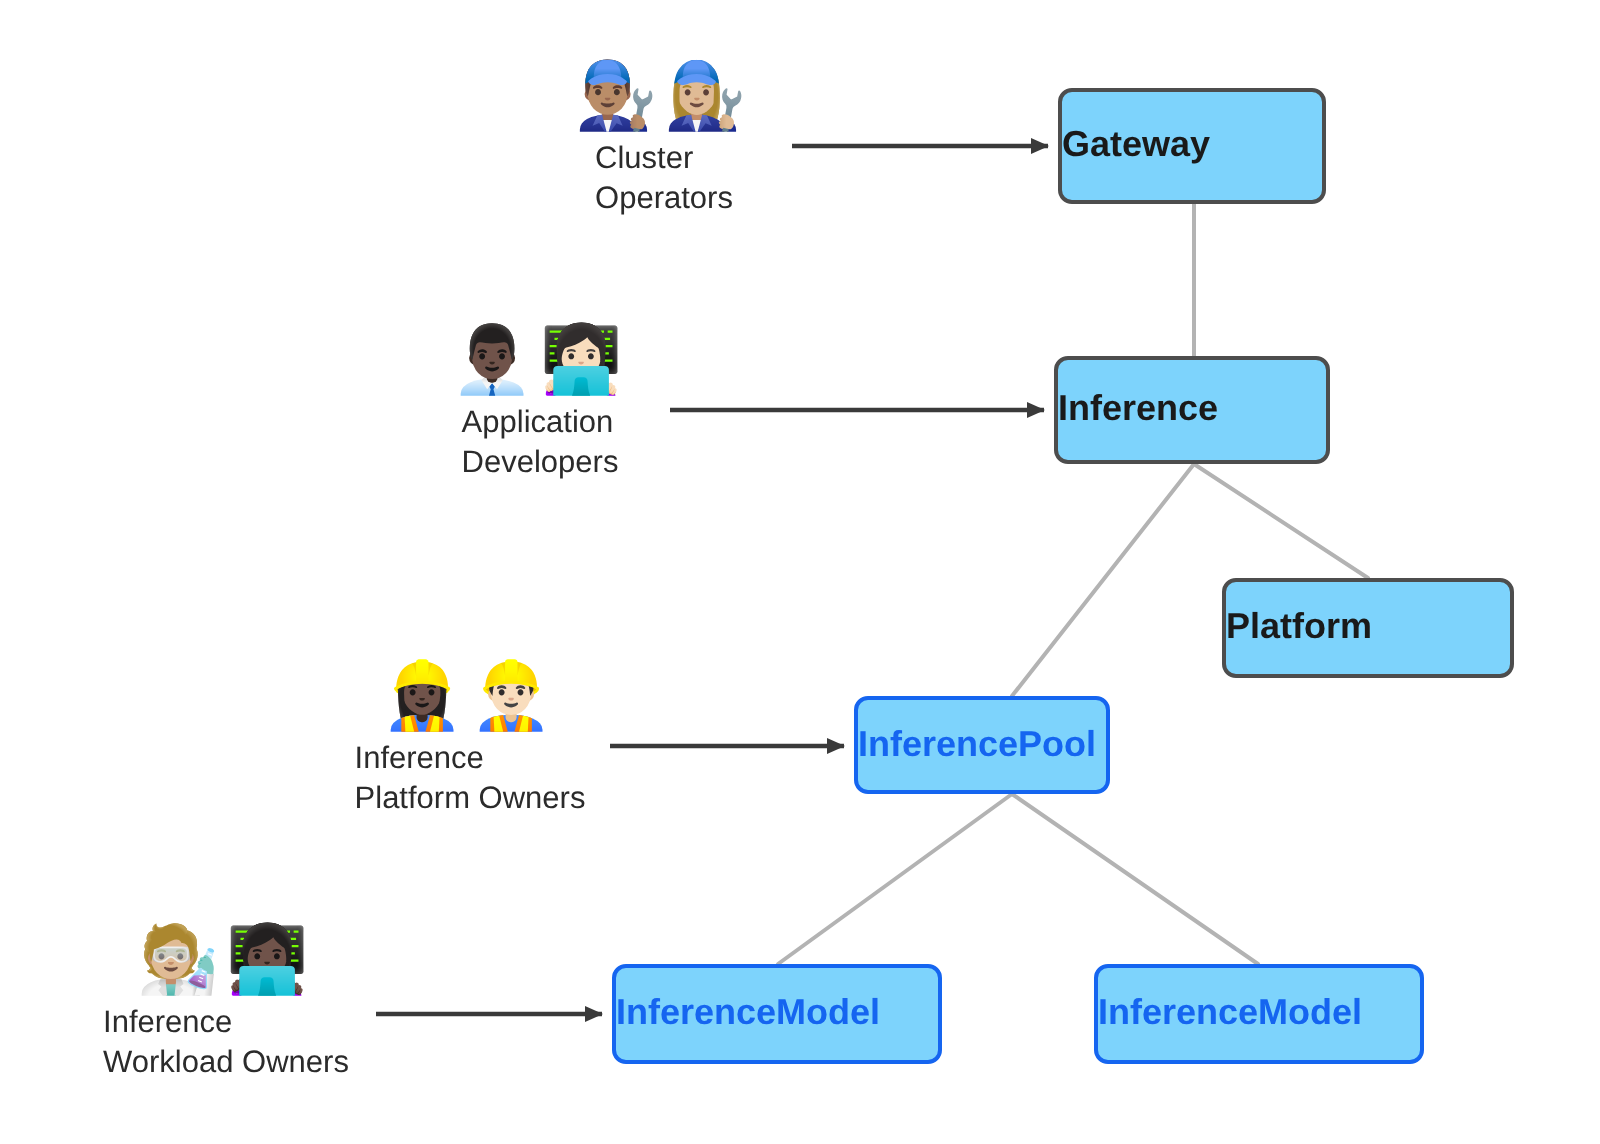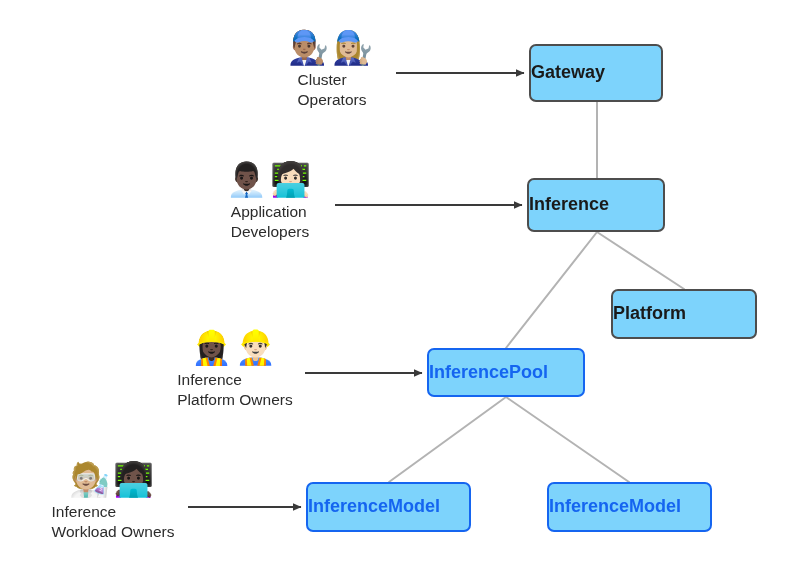--- a/index.html
+++ b/index.html
@@ -99,21 +99,21 @@
   <div id="node-layer">
       <div class="node node-plain" style="left: 529px; top: 44px; width: 134px; height: 58px;">
         <span>Gateway</span>
       </div>
       <div class="node node-plain" style="left: 527px; top: 178px; width: 138px; height: 54px;">
         <span>Inference</span>
       </div>
       <div class="node node-plain" style="left: 611px; top: 289px; width: 146px; height: 50px;">
         <span>Platform</span>
       </div>
-      <div class="node node-accent" style="left: 427px; top: 348px; width: 158px; height: 49px;">
+      <div class="node node-accent" style="left: 427px; top: 348px; width: 128px; height: 49px;">
         <span>InferencePool</span>
       </div>
       <div class="node node-accent" style="left: 306px; top: 482px; width: 165px; height: 50px;">
         <span>InferenceModel</span>
       </div>
       <div class="node node-accent" style="left: 547px; top: 482px; width: 165px; height: 50px;">
         <span>InferenceModel</span>
       </div>
     </div>
   <div id="actor-layer">

